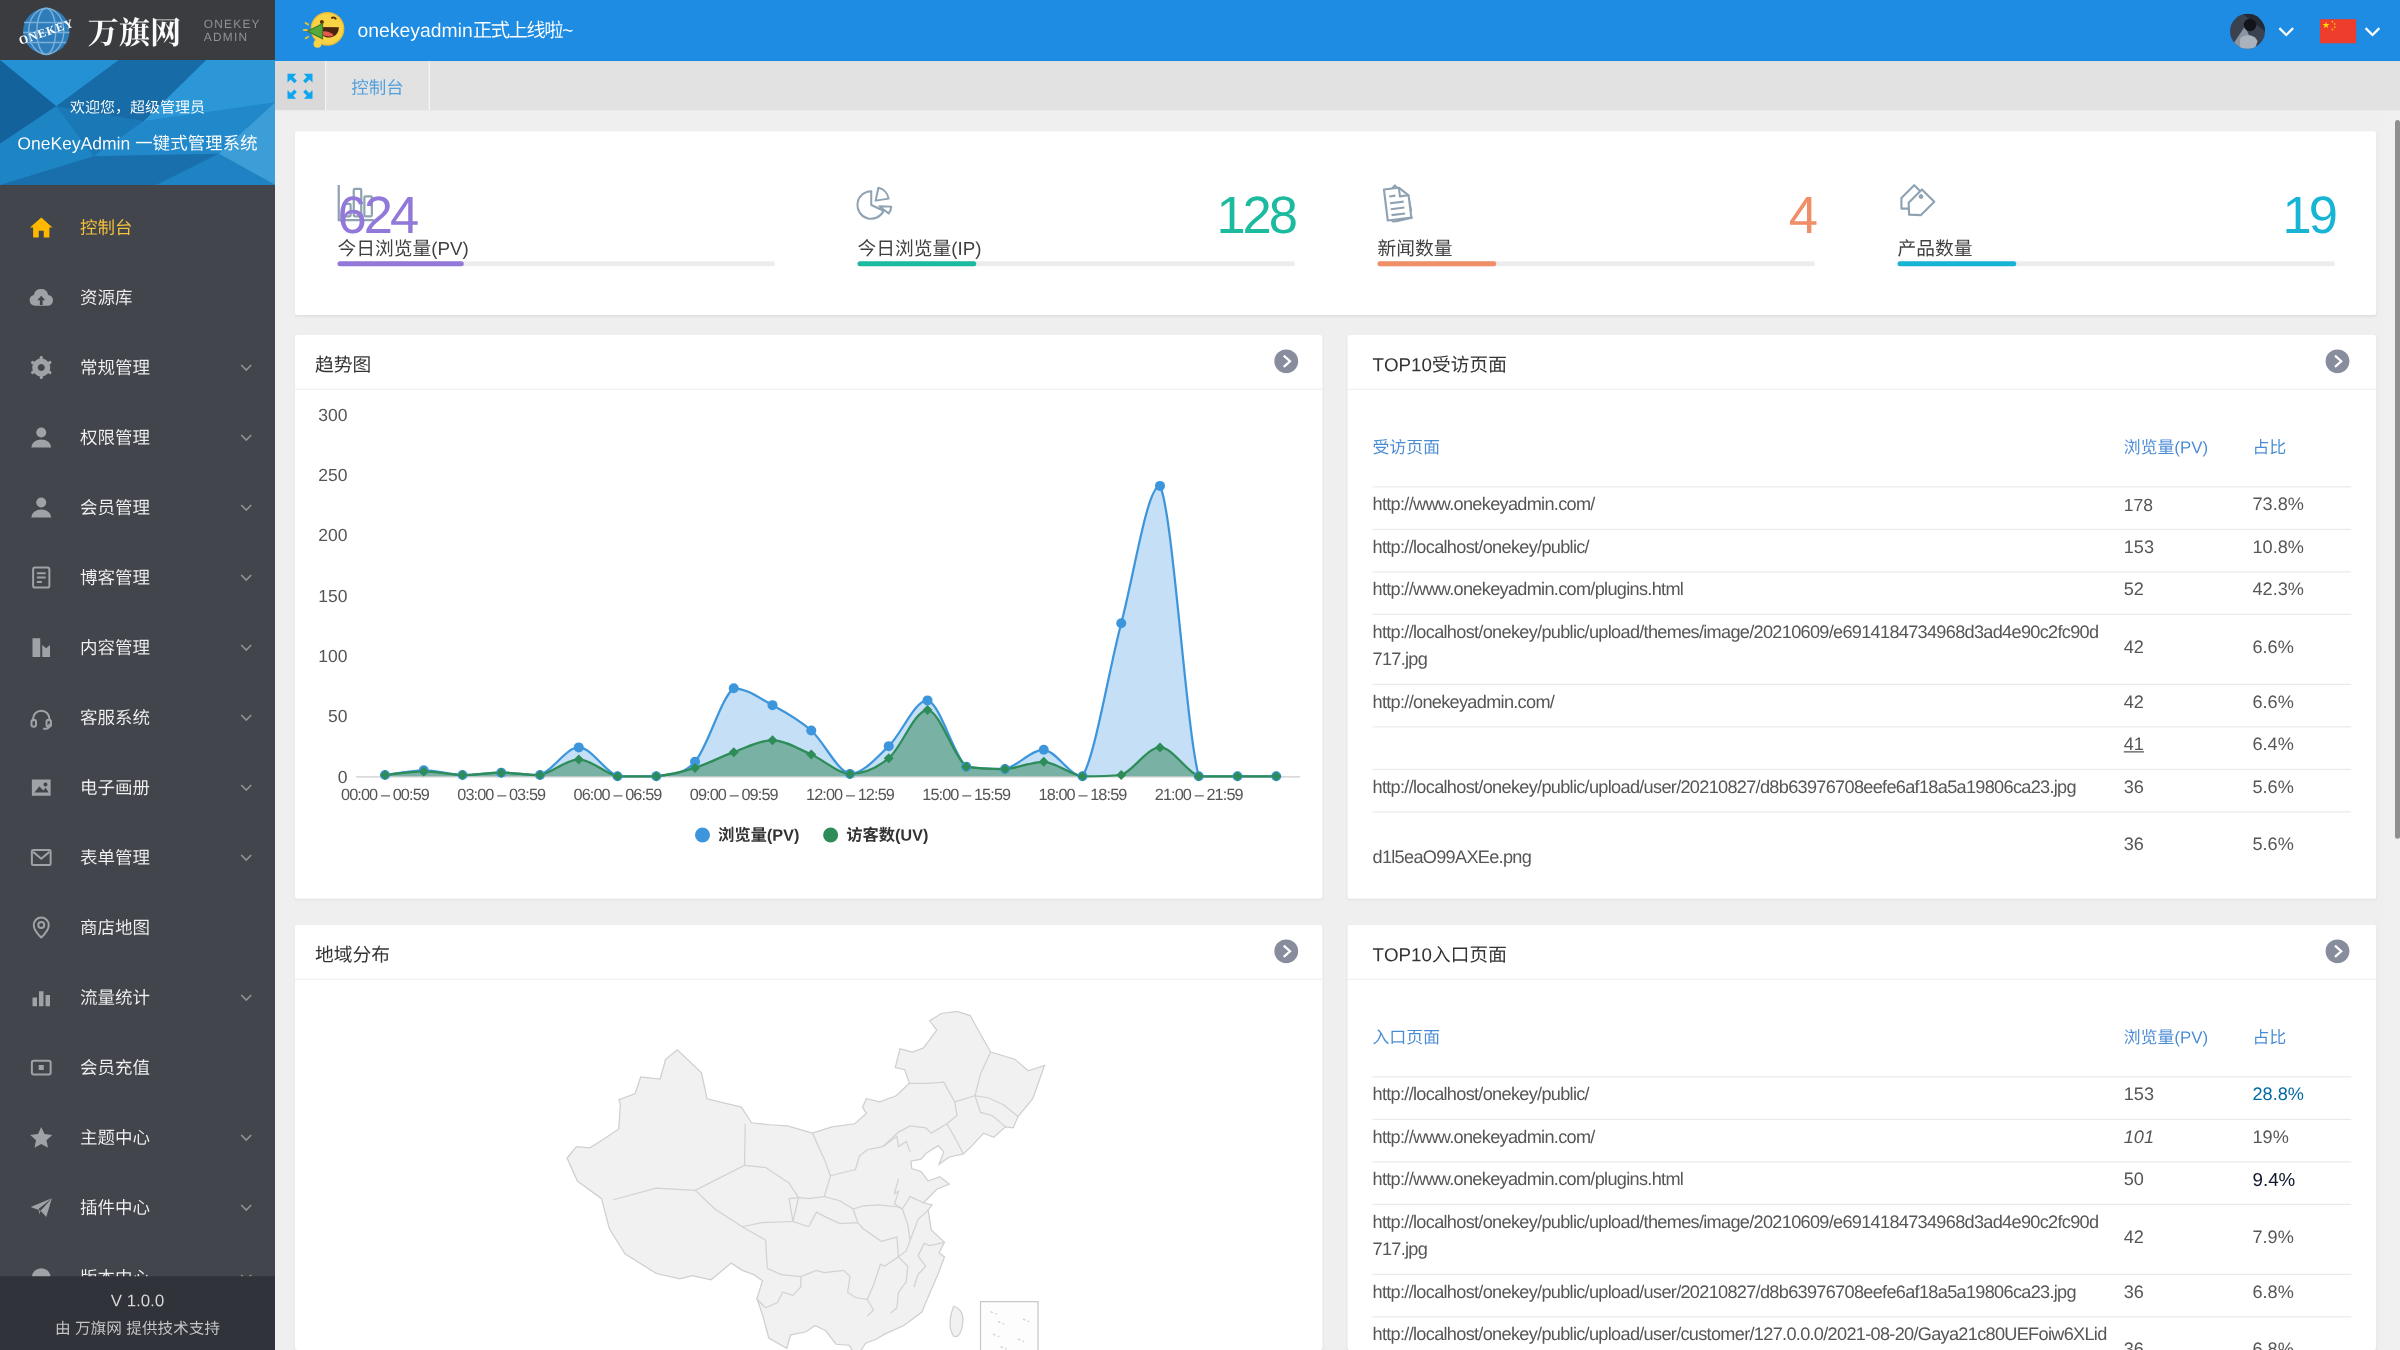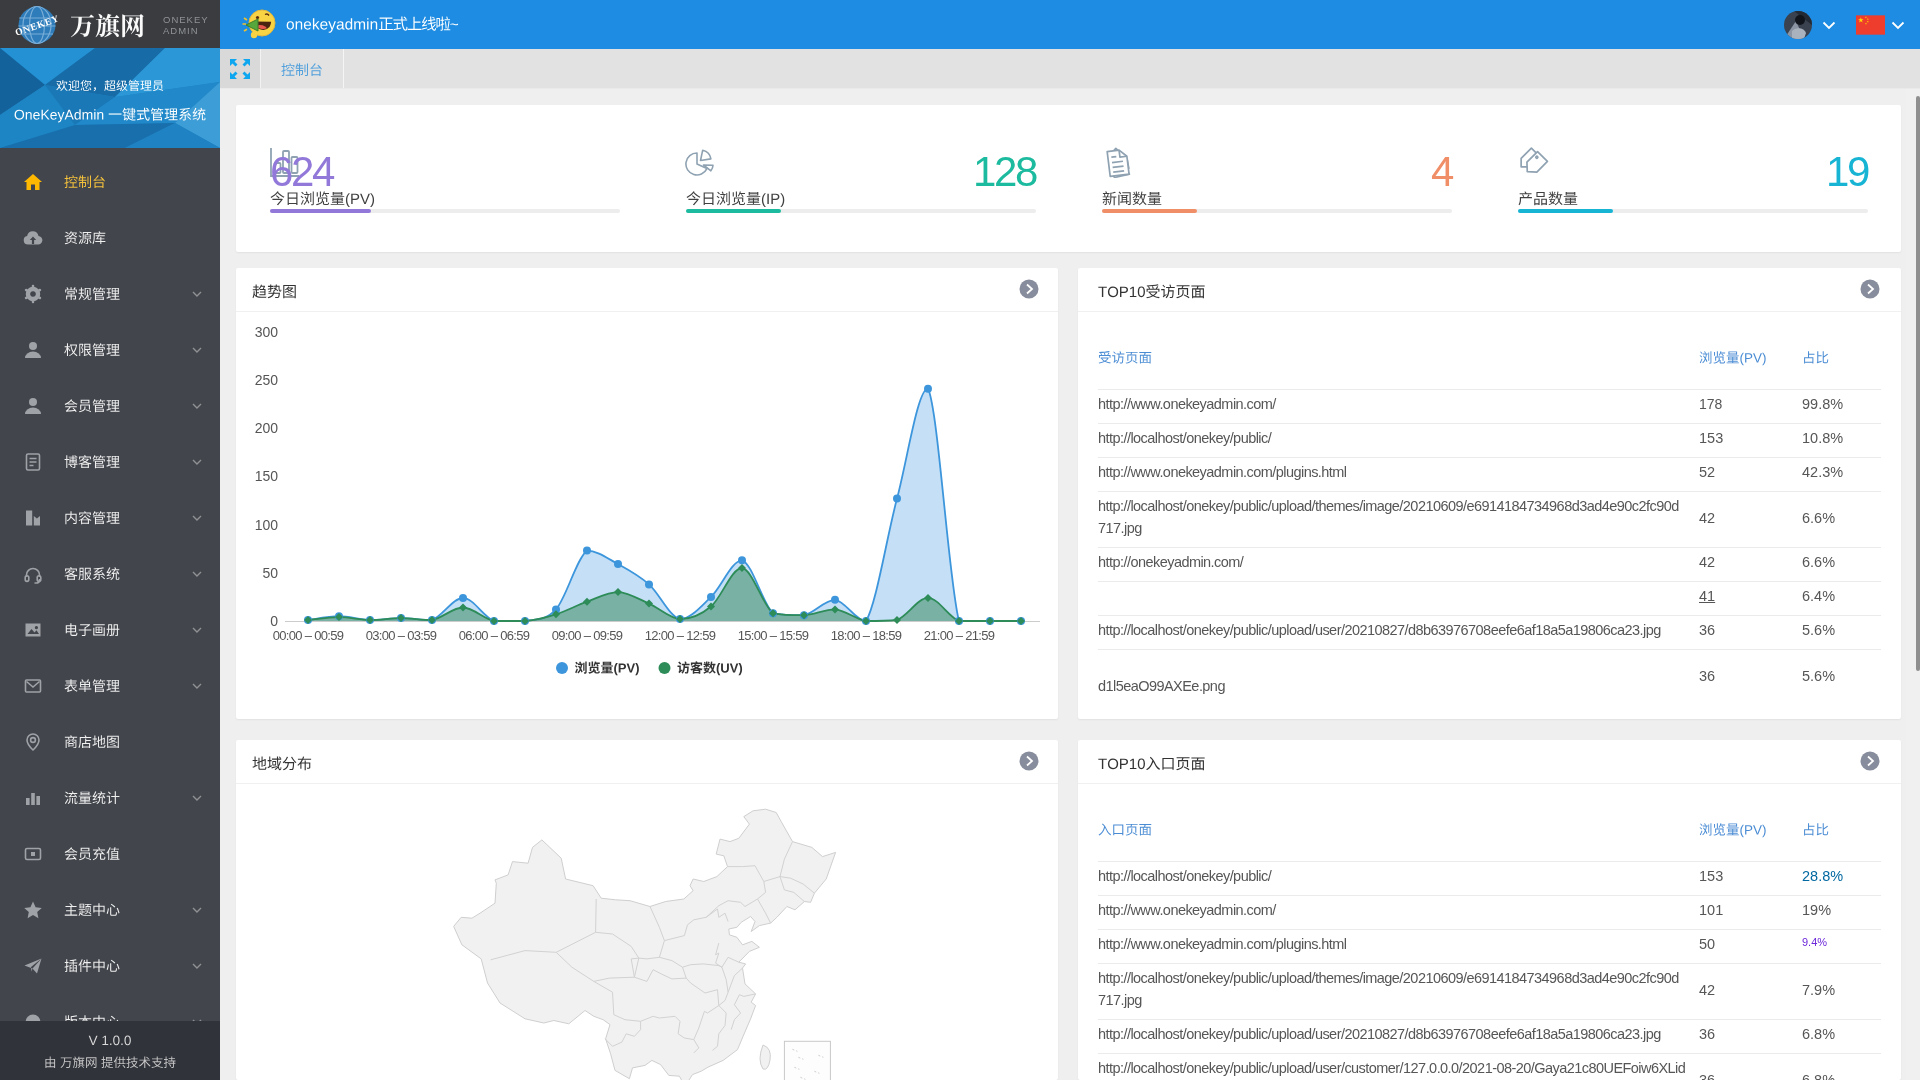--- a/index.html
+++ b/index.html
@@ -327,21 +327,21 @@
     </svg>
     <div style="position:absolute;left:1078px;top:268px;width:823px;height:451px;background:#fff;border-radius:2px;box-shadow:0 1px 2px rgba(0,0,0,0.06);"></div>
     <div style="position:absolute;left:1078px;top:311px;width:823px;height:1px;background:#f0f0f0;"></div>
     <svg width="20" height="20" viewBox="0 0 20 20" style="position:absolute;left:1860px;top:279px">
 <circle cx="10" cy="10" r="9.5" fill="#878d9c"></circle>
       <path d="M8 5.5 L13 10 L8 14.5" stroke="#fff" stroke-width="1.8" fill="none"></path>
     </svg>
     <div style="position:absolute;left:1098px;top:388.5px;width:783px;height:1px;background:#ebebeb;"></div>
     <div style="position:absolute;left:1098px;top:396px;width:620px;height:20px;font-size:14.5px;letter-spacing:-0.55px;color:#565656;white-space:nowrap;">http://www.onekeyadmin.com/</div>
     <div style="position:absolute;left:1699px;top:396px;width:80px;height:20px;font-size:14px;color:#565656;">178</div>
-    <div style="position:absolute;left:1802px;top:396px;width:80px;height:20px;font-size:14.5px;color:#565656;">99.8%</div>
+    <div style="position:absolute;left:1802px;top:396px;width:80px;height:20px;font-size:14.5px;color:#565656;">73.8%</div>
     <div style="position:absolute;left:1098px;top:422.5px;width:783px;height:1px;background:#ebebeb;"></div>
     <div style="position:absolute;left:1098px;top:430px;width:620px;height:20px;font-size:14.5px;letter-spacing:-0.55px;color:#565656;white-space:nowrap;">http://localhost/onekey/public/</div>
     <div style="position:absolute;left:1699px;top:430px;width:80px;height:20px;font-size:14.5px;color:#565656;">153</div>
     <div style="position:absolute;left:1802px;top:430px;width:80px;height:20px;font-size:14.5px;color:#565656;">10.8%</div>
     <div style="position:absolute;left:1098px;top:456.5px;width:783px;height:1px;background:#ebebeb;"></div>
     <div style="position:absolute;left:1098px;top:464px;width:620px;height:20px;font-size:14.5px;letter-spacing:-0.55px;color:#565656;white-space:nowrap;">http://www.onekeyadmin.com/plugins.html</div>
     <div style="position:absolute;left:1699px;top:464px;width:80px;height:20px;font-size:14.5px;color:#565656;">52</div>
     <div style="position:absolute;left:1802px;top:464px;width:80px;height:20px;font-size:14.5px;color:#565656;">42.3%</div>
     <div style="position:absolute;left:1098px;top:490.5px;width:783px;height:1px;background:#ebebeb;"></div>
     <div style="position:absolute;left:1098px;top:498px;width:620px;height:20px;font-size:14.5px;letter-spacing:-0.55px;color:#565656;white-space:nowrap;">http://localhost/onekey/public/upload/themes/image/20210609/e6914184734968d3ad4e90c2fc90d</div>
@@ -368,26 +368,26 @@
     <svg width="20" height="20" viewBox="0 0 20 20" style="position:absolute;left:1860px;top:751px">
 <circle cx="10" cy="10" r="9.5" fill="#878d9c"></circle>
       <path d="M8 5.5 L13 10 L8 14.5" stroke="#fff" stroke-width="1.8" fill="none"></path>
     </svg>
     <div style="position:absolute;left:1098px;top:860.5px;width:783px;height:1px;background:#ebebeb;"></div>
     <div style="position:absolute;left:1098px;top:868px;width:620px;height:20px;font-size:14.5px;letter-spacing:-0.55px;color:#565656;white-space:nowrap;">http://localhost/onekey/public/</div>
     <div style="position:absolute;left:1699px;top:868px;width:80px;height:20px;font-size:14.5px;color:#565656;">153</div>
     <div style="position:absolute;left:1802px;top:868px;width:80px;height:20px;font-size:14.5px;color:#0369a1;">28.8%</div>
     <div style="position:absolute;left:1098px;top:894.5px;width:783px;height:1px;background:#ebebeb;"></div>
     <div style="position:absolute;left:1098px;top:902px;width:620px;height:20px;font-size:14.5px;letter-spacing:-0.55px;color:#565656;white-space:nowrap;">http://www.onekeyadmin.com/</div>
-    <div style="position:absolute;left:1699px;top:902px;width:80px;height:20px;font-size:14.5px;color:#565656;">101</div>
+    <div style="position:absolute;left:1699px;top:902px;width:80px;height:20px;font-size:14.5px;color:#565656;font-style:italic;">101</div>
     <div style="position:absolute;left:1802px;top:902px;width:80px;height:20px;font-size:14.5px;color:#565656;">19%</div>
     <div style="position:absolute;left:1098px;top:928.5px;width:783px;height:1px;background:#ebebeb;"></div>
     <div style="position:absolute;left:1098px;top:936px;width:620px;height:20px;font-size:14.5px;letter-spacing:-0.55px;color:#565656;white-space:nowrap;">http://www.onekeyadmin.com/plugins.html</div>
     <div style="position:absolute;left:1699px;top:936px;width:80px;height:20px;font-size:14.5px;color:#565656;">50</div>
-    <div style="position:absolute;left:1802px;top:936px;width:80px;height:20px;font-size:11px;color:#6d28d9;">9.4%</div>
+    <div style="position:absolute;left:1802px;top:936px;width:80px;height:20px;font-size:15px;color:#0f172a;">9.4%</div>
     <div style="position:absolute;left:1098px;top:962.5px;width:783px;height:1px;background:#ebebeb;"></div>
     <div style="position:absolute;left:1098px;top:970px;width:620px;height:20px;font-size:14.5px;letter-spacing:-0.55px;color:#565656;white-space:nowrap;">http://localhost/onekey/public/upload/themes/image/20210609/e6914184734968d3ad4e90c2fc90d</div>
     <div style="position:absolute;left:1098px;top:992px;width:620px;height:20px;font-size:14.5px;letter-spacing:-0.55px;color:#565656;white-space:nowrap;">717.jpg</div>
     <div style="position:absolute;left:1699px;top:982px;width:80px;height:20px;font-size:14.5px;color:#565656;">42</div>
     <div style="position:absolute;left:1802px;top:982px;width:80px;height:20px;font-size:14.5px;color:#565656;">7.9%</div>
     <div style="position:absolute;left:1098px;top:1018.5px;width:783px;height:1px;background:#ebebeb;"></div>
     <div style="position:absolute;left:1098px;top:1026px;width:620px;height:20px;font-size:14.5px;letter-spacing:-0.55px;color:#565656;white-space:nowrap;">http://localhost/onekey/public/upload/user/20210827/d8b63976708eefe6af18a5a19806ca23.jpg</div>
     <div style="position:absolute;left:1699px;top:1026px;width:80px;height:20px;font-size:14.5px;color:#565656;">36</div>
     <div style="position:absolute;left:1802px;top:1026px;width:80px;height:20px;font-size:14.5px;color:#565656;">6.8%</div>
     <div style="position:absolute;left:1098px;top:1052.5px;width:783px;height:1px;background:#ebebeb;"></div>

